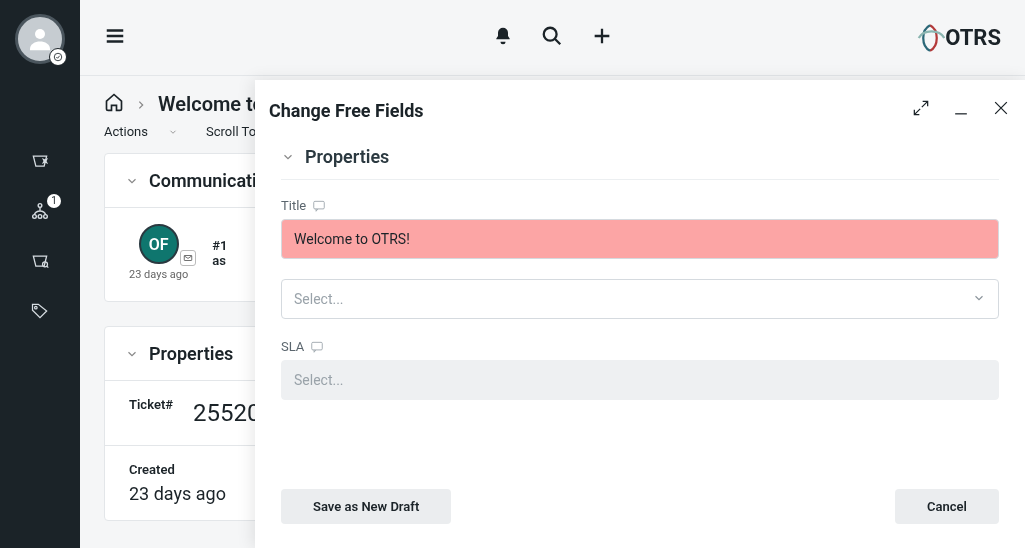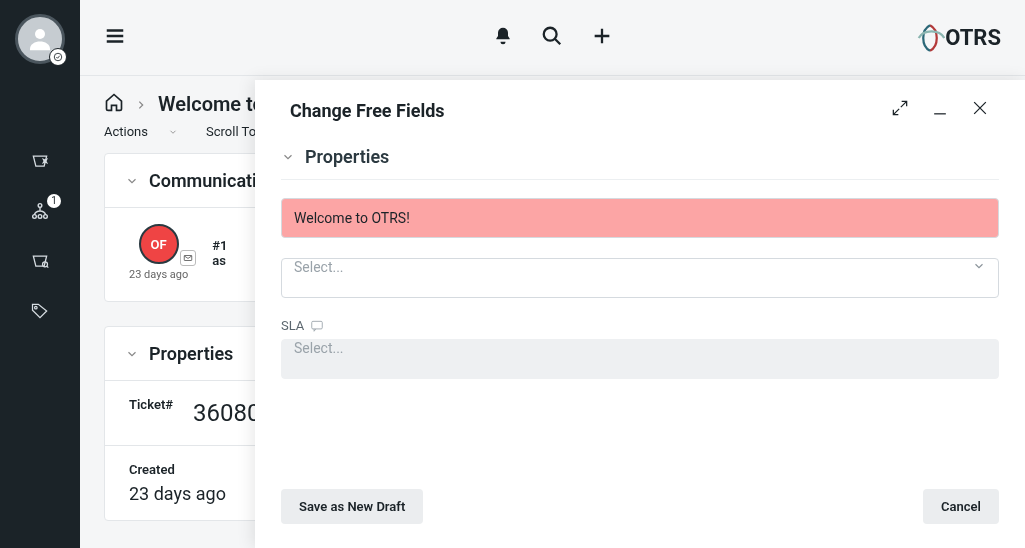--- a/index.html
+++ b/index.html
@@ -111,62 +111,62 @@
       border:1px solid #e3e6e9;border-radius:4px;background:#fff
     }
     .card-header{
       display:flex;align-items:center;gap:10px;padding:16px 20px;font-size:18px;font-weight:600;color:#1b2328
     }
     .comm-body{
       display:flex;align-items:center;gap:24px;padding:16px 24px 20px;border-top:1px solid #e3e6e9
     }
     .comm-avatar-wrap{display:flex;flex-direction:column;align-items:center;gap:4px;position:relative}
     .comm-avatar{
-      width:40px;height:40px;border-radius:50%;background:#ef4444;color:#fff;font-size:13px;font-weight:600;display:flex;align-items:center;justify-content:center;border:2px solid #2a3940
+      width:40px;height:40px;border-radius:50%;background:#0f766e;color:#fff;font-size:16px;font-weight:600;display:flex;align-items:center;justify-content:center;border:2px solid #2a3940
     }
     .mail-badge{position:absolute;right:-8px;top:26px;width:16px;height:16px;background:#fff;border:1px solid #bbb;border-radius:3px;display:flex;align-items:center;justify-content:center}
     .comm-time{font-size:11px;color:#666}
     .comm-item{font-size:13px;font-weight:600;color:#1b2328}
     .props-body{border-top:1px solid #e3e6e9}
     .prop-row{padding:16px 24px;border-bottom:1px solid #e3e6e9}
     .prop-row:last-child{border-bottom:none}
     .prop-label{font-size:13px;font-weight:600;color:#1b2328;margin-bottom:6px}
     .prop-value-big{font-size:24px;color:#1b2328}
     .prop-value-med{font-size:18px;color:#1b2328}
     .prop-row.inline{display:flex;align-items:center;gap:20px}
     .prop-row.inline .prop-label{margin-bottom:17px}
 
     
     .modal{
       position:absolute;right:0;top:80px;bottom:0;width:770px;background:#fff;
       box-shadow:-2px 0 16px rgba(0,0,0,0.1);display:flex;flex-direction:column;
     }
     .modal-header{
-      display:flex;align-items:center;justify-content:space-between;padding:18px 35px 0;color:#1b2328
+      display:flex;align-items:center;justify-content:space-between;padding:18px 14px 0;color:#1b2328
     }
     .modal-title{font-size:18px;font-weight:700}
     .modal-header-icons{display:flex;gap:20px}
     .modal-body{padding:24px 26px 0;flex:1;overflow:auto}
     .section-header{display:flex;align-items:center;gap:10px;font-size:18px;font-weight:600;color:#2b3940;padding-bottom:12px;border-bottom:1px solid #eceff1;margin-bottom:18px}
     .field{margin-bottom:20px}
     .field-label{display:flex;align-items:center;gap:6px;font-size:13px;color:#5b666e;margin-bottom:6px}
     .tag-icon-sm{width:14px;height:14px;color:#9aa3aa}
     .text-input{
       width:100%;height:40px;border:1px solid #d5dadf;border-radius:4px;padding:0 12px;font-size:14px;color:#1b2328;background:#fca5a5
     }
     .select-input{
-      width:100%;height:40px;border:1px solid #d5dadf;border-radius:4px;padding:0 12px;font-size:14px;color:#9aa3aa;background:#fff;display:flex;align-items:flex-start;justify-content:space-between
+      width:100%;height:40px;border:1px solid #d5dadf;border-radius:4px;padding:0 12px;font-size:14px;color:#9aa3aa;background:#fff;display:flex;align-items:center;justify-content:space-between
     }
     .select-input.disabled{background:#eef0f2;border-color:#eef0f2}
     .modal-footer{
       display:flex;justify-content:space-between;align-items:center;padding:20px 26px 24px
     }
     .footer-right{display:flex;gap:20px}
     .btn{
-      border:none;border-radius:4px;padding:10px 18px;font-size:13px;font-weight:600;cursor:pointer
+      border:none;border-radius:4px;padding:10px 32px;font-size:13px;font-weight:600;cursor:pointer
     }
     .btn.draft{background:#ebedef;color:#1b2328}
     .btn.cancel{background:#ebedef;color:#1b2328}
     .btn.send{background:#2e3b42;color:#fff;padding:10px 24px}
     .chev{color:#8b949b}
   </style>
 </head>
 <body>
 
 <div class="left-rail">
@@ -313,21 +313,21 @@
     <div class="card">
       <div class="card-header">
         <svg width="14" height="14" viewBox="0 0 24 24" fill="none" stroke="#888" stroke-width="2">
             <path d="M6 9l6 6 6-6"></path>
           </svg>
         <span>Properties</span>
       </div>
       <div class="props-body">
         <div class="prop-row inline">
           <span class="prop-label">Ticket#</span>
-          <span class="prop-value-big">36080</span>
+          <span class="prop-value-big">25520</span>
         </div>
         <div class="prop-row">
           <div class="prop-label">Created</div>
           <div class="prop-value-med">23 days ago</div>
         </div>
       </div>
     </div>
   </div>
 </div>
 
@@ -355,20 +355,29 @@
 
   <div class="modal-body">
     <div class="section-header">
       <svg width="14" height="14" viewBox="0 0 24 24" fill="none" stroke="#888" stroke-width="2">
           <path d="M6 9l6 6 6-6"></path>
         </svg>
       <span>Properties</span>
     </div>
 
     <div class="field">
+      <div class="field-label">
+        <span>Title</span>
+        <span class="tag-icon-sm">
+          <svg width="14" height="14" viewBox="0 0 24 24" fill="none" stroke="currentColor" stroke-width="1.5">
+              <rect x="3" y="4" width="18" height="13" rx="2"></rect>
+              <path d="M10 17l-3 4v-4"></path>
+            </svg>
+        </span>
+      </div>
       <input class="text-input" value="Welcome to OTRS!" style="">
     </div>
 
     <div class="field">
       <div class="select-input">
         <span>Select...</span>
         <span class="chev">
           <svg width="14" height="14" viewBox="0 0 24 24" fill="none" stroke="currentColor" stroke-width="2">
               <path d="M6 9l6 6 6-6"></path>
             </svg>

